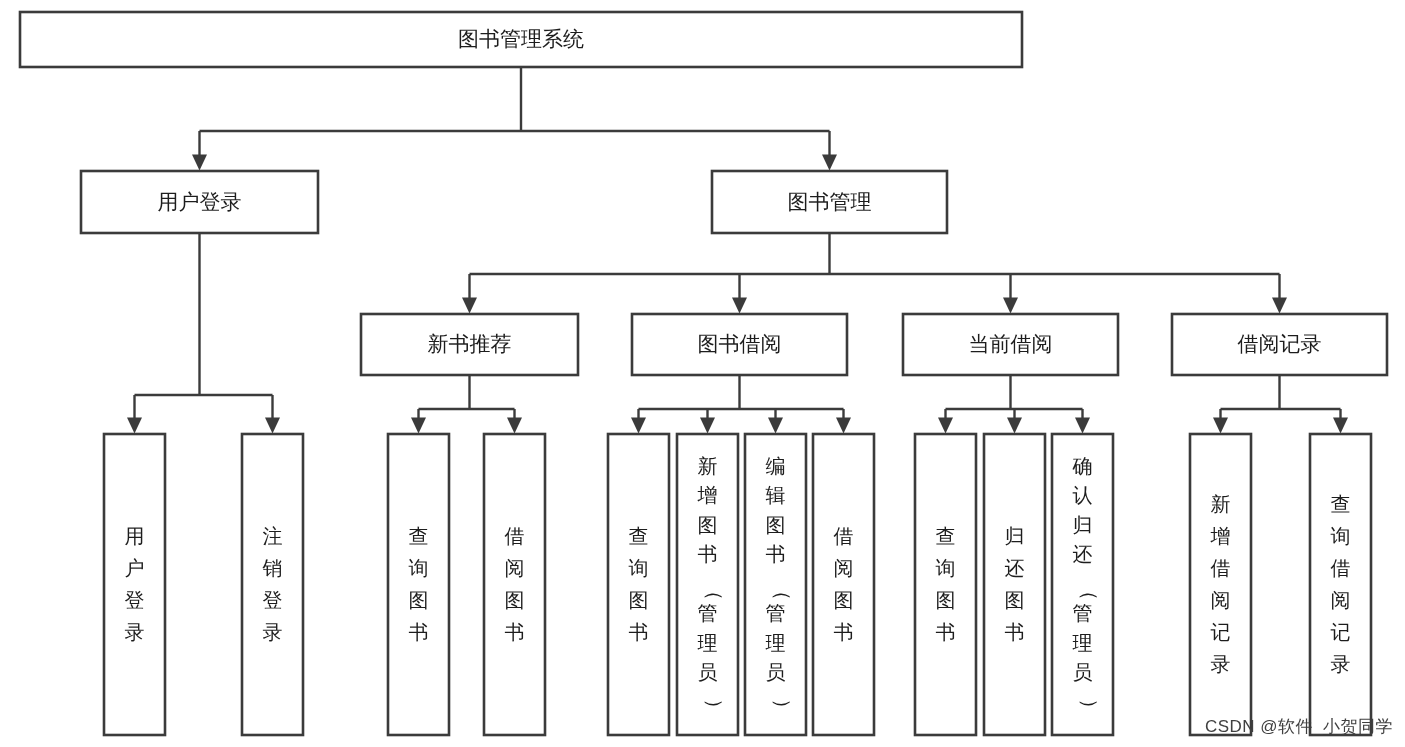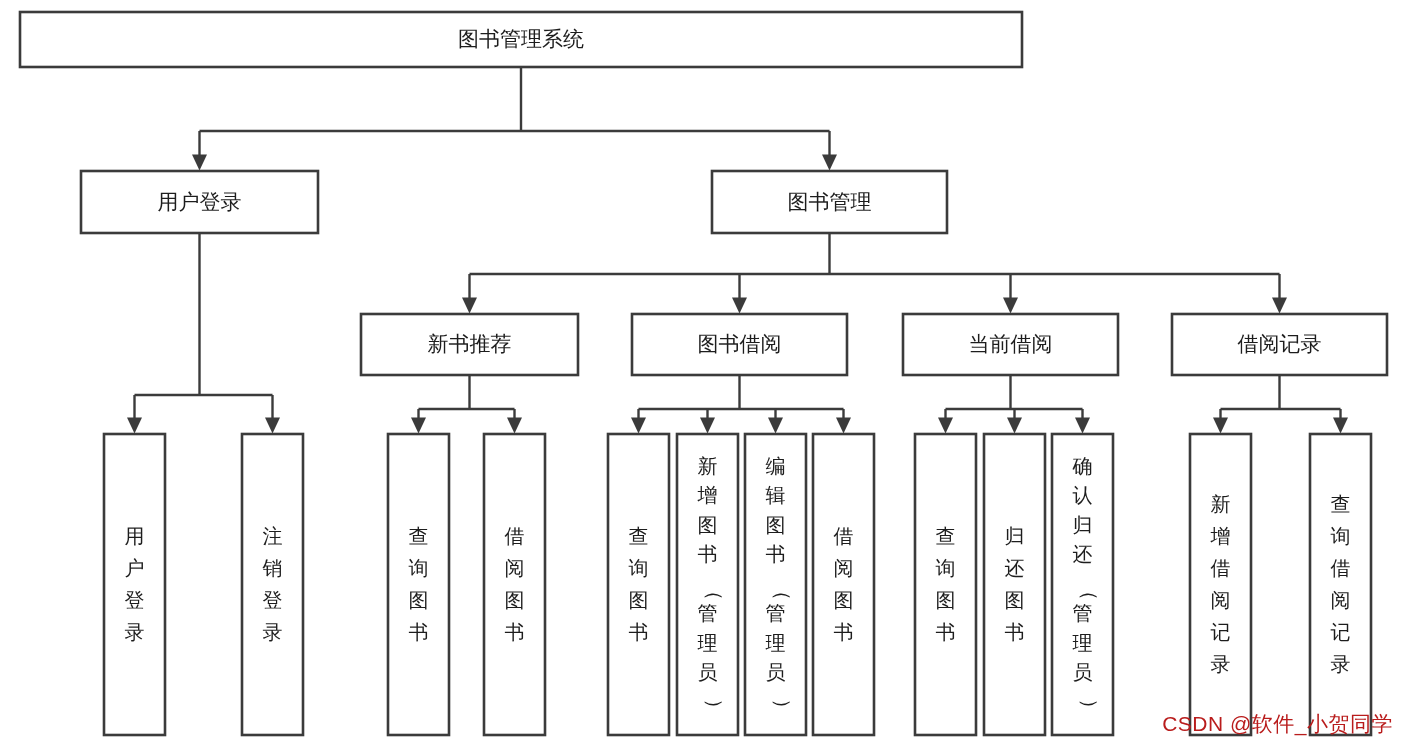--- a/index.html
+++ b/index.html
@@ -52,22 +52,22 @@
     font-family: "Liberation Sans", "DejaVu Sans", sans-serif;
     font-size: 20px;
     fill: #1d1d1d;
     text-anchor: middle;
   }
   .watermark {
     position: absolute;
     right: 12px;
     bottom: 4px;
     font-family: "Liberation Sans", "DejaVu Sans", sans-serif;
-    font-size: 21px;
-    color: #b91c1c;
+    font-size: 17px;
+    color: #404040;
     white-space: nowrap;
     letter-spacing: 0.5px;
     pointer-events: none;
     margin-top: 30px;
   }
 </style>
 </head>
 <body>
 
 <div id="diagram-root">

